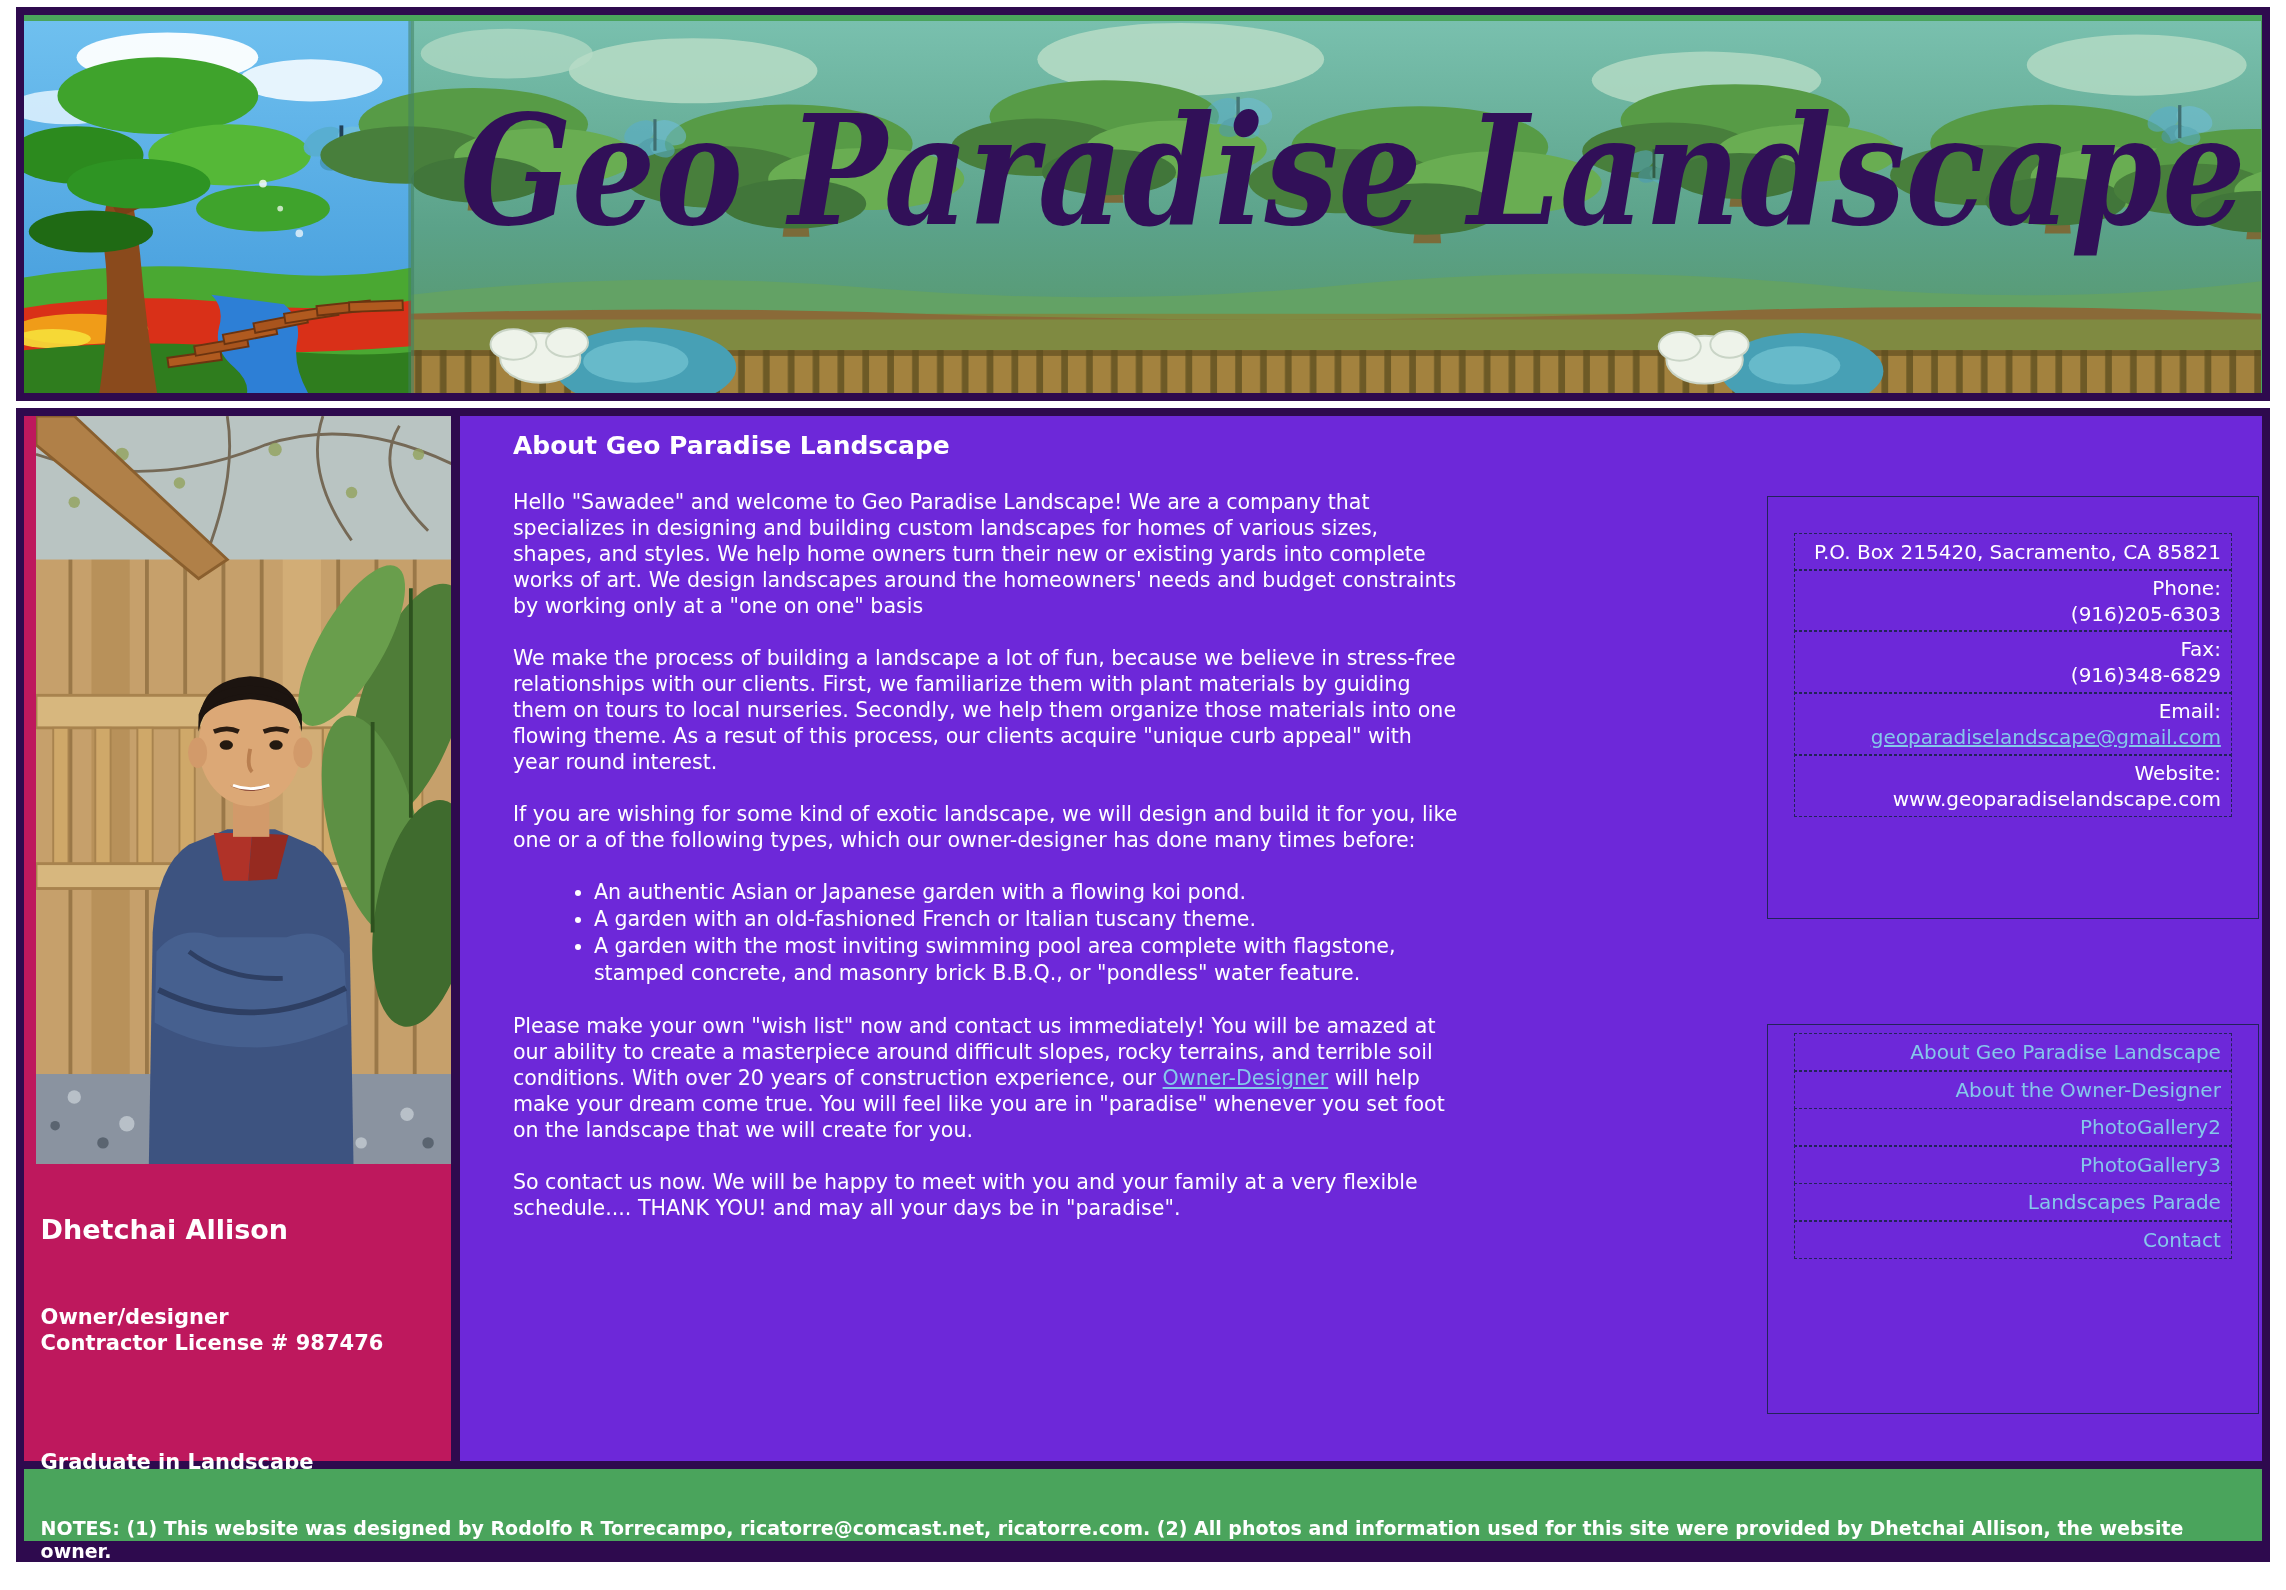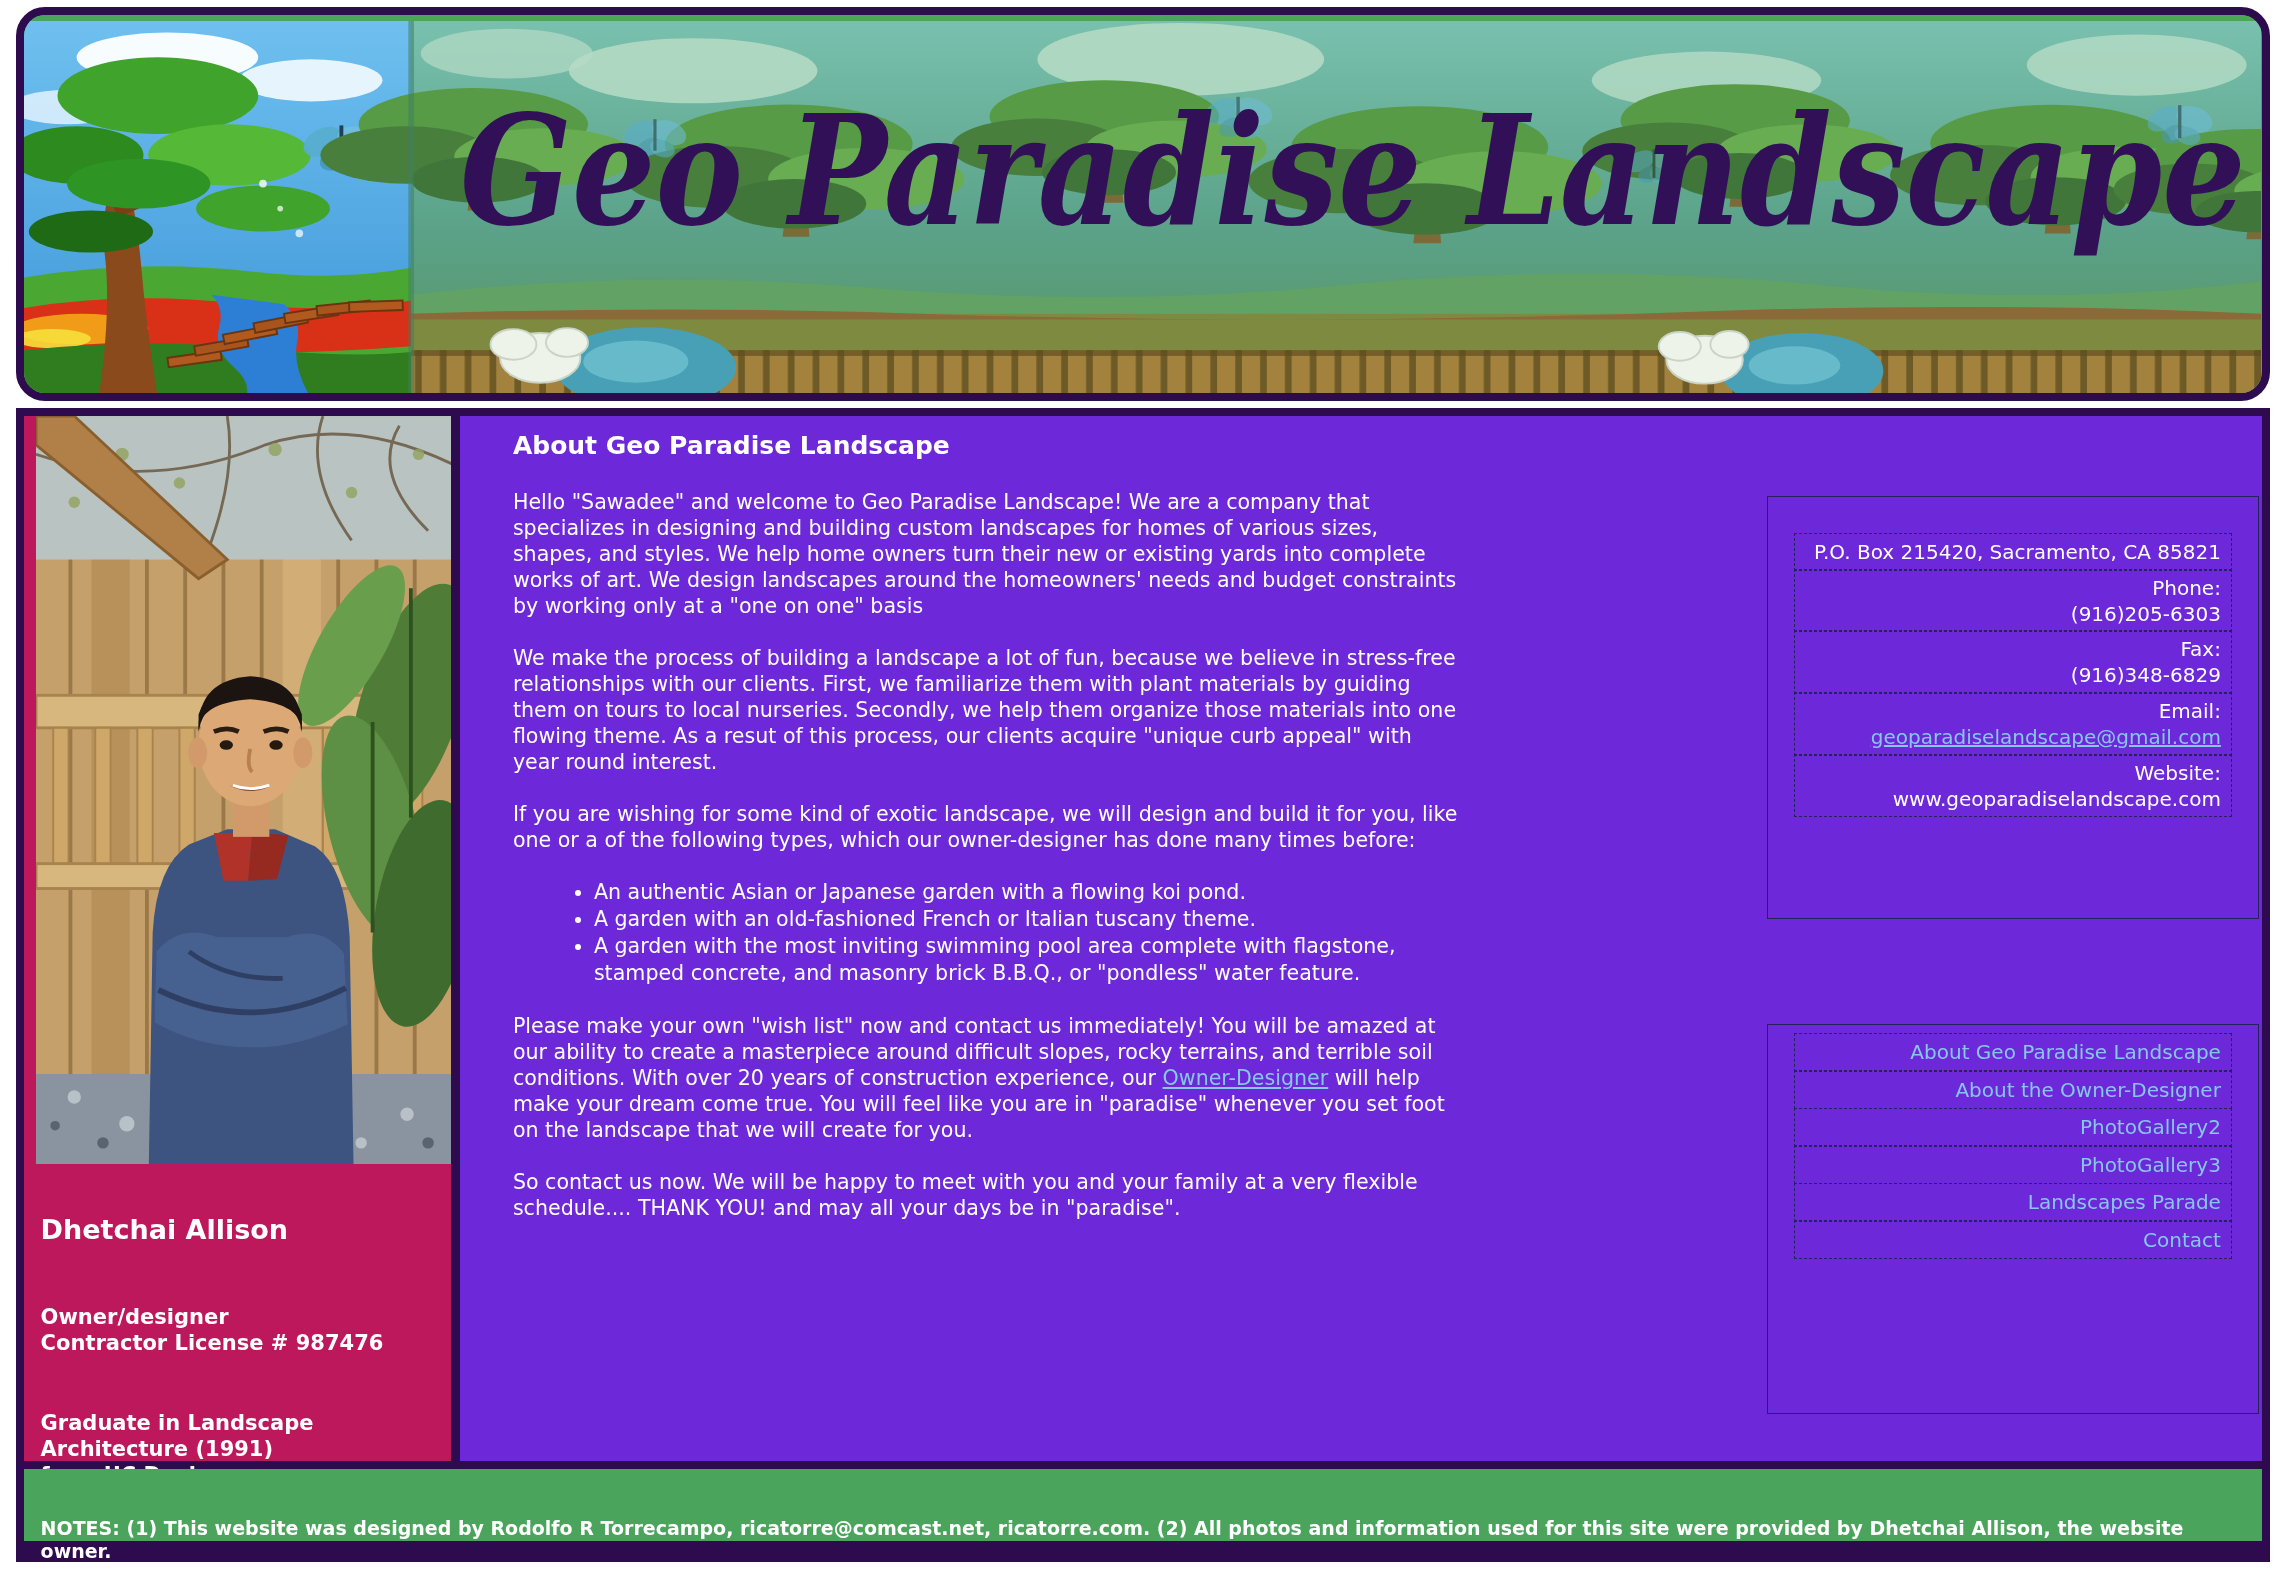--- a/index.html
+++ b/index.html
@@ -4,35 +4,35 @@
 <style>
   html,body{margin:0;padding:0;}
   body{
     width:2286px;height:1591px;position:relative;background:#ffffff;
     font-family:"DejaVu Sans","Liberation Sans",sans-serif;
     overflow:hidden;
   }
   .box{position:absolute;box-sizing:border-box;border:8.6px solid #2e0a4e;background:#4aa45c;}
 
   
-  #banner-box{left:16.3px;top:6.7px;width:2254px;height:394px;padding:0;overflow:hidden;border-radius:29px;}
+  #banner-box{left:16.3px;top:6.7px;width:2254px;height:394px;padding:0;overflow:hidden;}
   #banner-box .greenstrip{height:6.7px;background:#4aa45c;}
   #banner-box svg{display:block;}
 
   
   #content-box{left:16.3px;top:408px;width:2254px;height:1061px;display:flex;}
   .sidebar{width:427px;background:#be185d;flex:none;}
   .v-divider{width:8.6px;background:#2e0a4e;flex:none;}
   .main{flex:1;position:relative;background:#6d28d9;}
 
   .portrait{display:block;margin:0 0 0 11.5px;}
 
   .sidebar-text{padding:50px 13.4px 0 16.3px;color:#ffffff;}
   .owner-name{font-size:27px;font-weight:bold;margin:0 0 59px 0;}
-  .owner-role{font-size:21px;font-weight:bold;line-height:26px;margin:0 0 54px 0;}
+  .owner-role{font-size:21px;font-weight:bold;line-height:26px;margin:0 0 93px 0;}
   .owner-edu{font-size:21px;font-weight:bold;line-height:26px;margin:0;width:287px;}
 
   .main-inner{padding:15.3px 0 0 53px;}
   h1.page-heading{color:#ffffff;font-size:25px;font-weight:bold;margin:0 0 29px 0;}
   .copy{width:951px;color:#ffffff;font-size:20.6px;line-height:26px;}
   .copy p{margin:0 0 26px 0;}
   .copy ul{margin:0 0 26px 0;padding-left:81px;}
   .copy li{margin:0;line-height:27px;}
   a.inline-link{color:#85c8ea;text-decoration:underline;}
 

